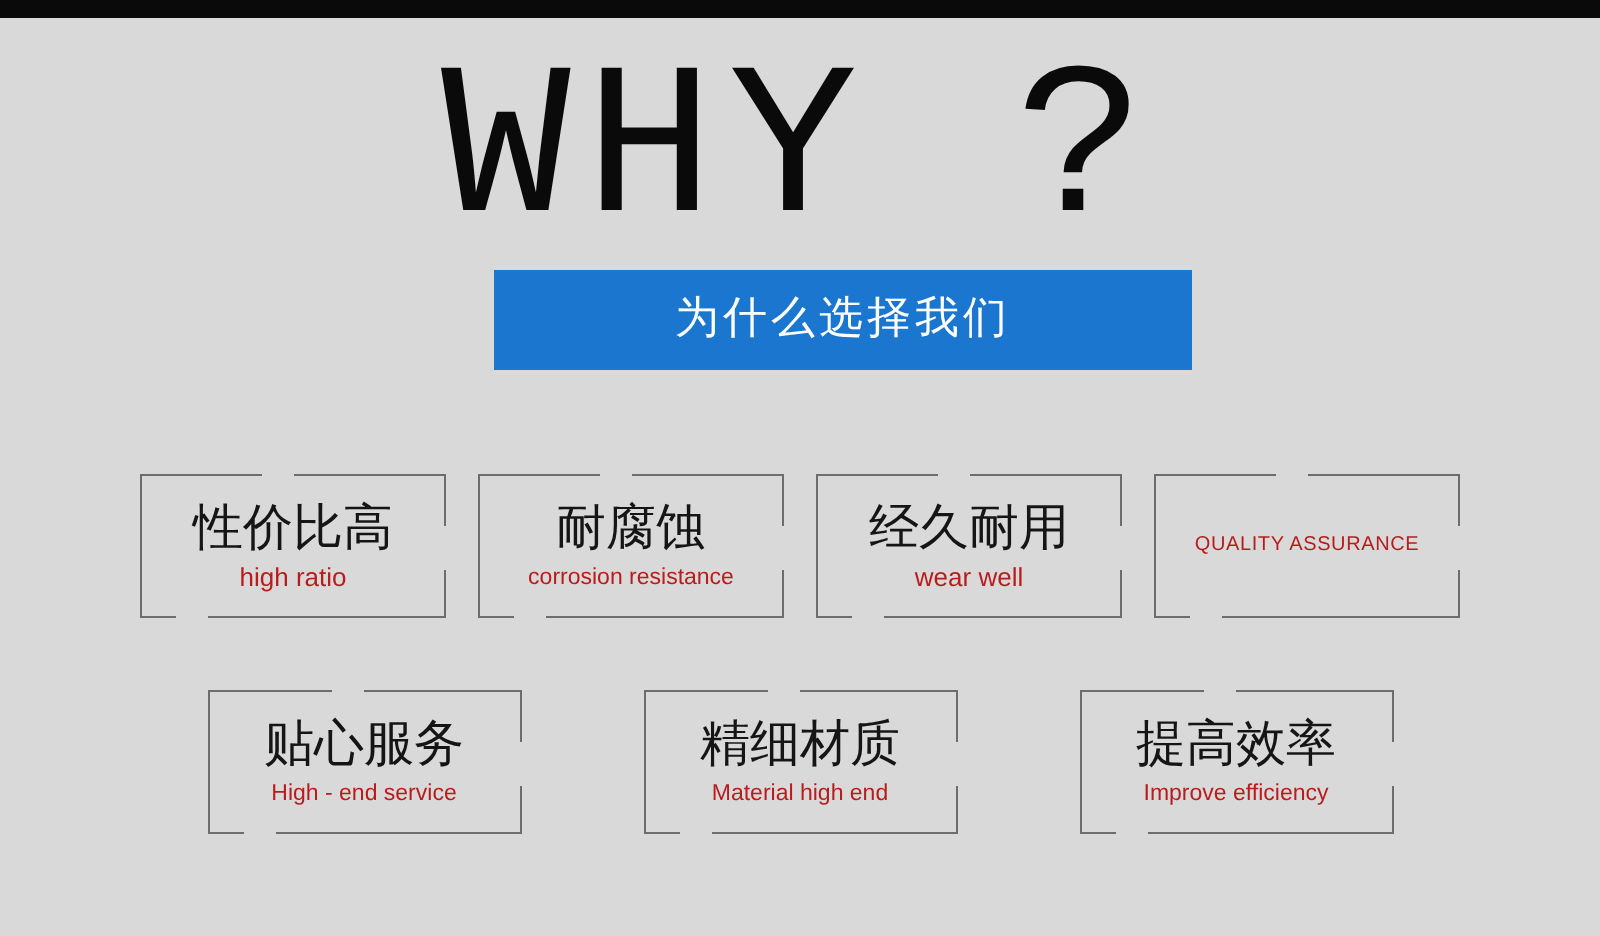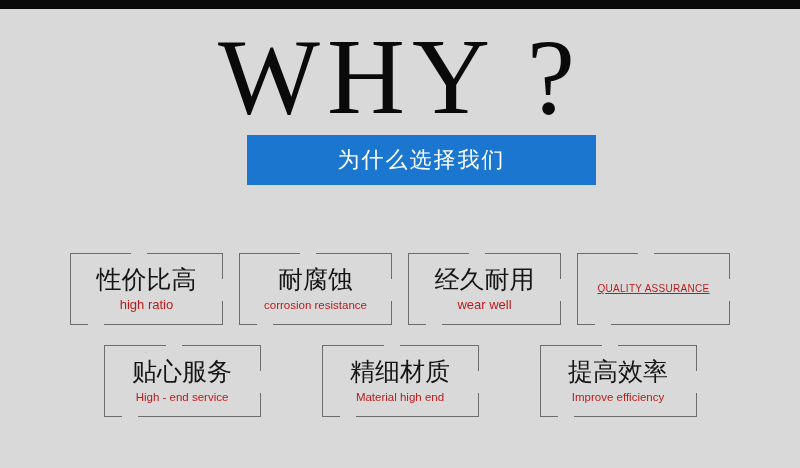--- a/index.html
+++ b/index.html
@@ -25,21 +25,21 @@
     background: #0a0a0a;
   }
 
   
   #headline {
     position: absolute;
     top: 18px;
     left: 0;
     width: 800px;
     text-align: center;
-    font-family: Liberation Serif, serif;
+    font-family: Liberation Mono, monospace;
     font-weight: 300;
     font-size: 108px;
     line-height: 118px;
     letter-spacing: 7px;
     color: #0a0a0a;
     white-space: pre;
     z-index: 3;
   }
 
   
@@ -66,21 +66,21 @@
   }
 
   
   .badge-row {
     position: absolute;
     left: 0;
     width: 800px;
     display: flex;
     justify-content: center;
   }
-  #badge-row-1 { top: 237px; margin-top: 16px; }
+  #badge-row-1 { top: 237px; }
   #badge-row-2 { top: 345px; gap: 45px; }
 
   .badge {
     position: relative;
     width: 153px;
     height: 72px;
     margin: 0 8px;
     display: flex;
     flex-direction: column;
     align-items: center;
@@ -119,21 +119,20 @@
     color: #b91c1c;
     white-space: nowrap;
   }
   .badge-en.small {
     font-size: 11.5px;
     letter-spacing: 0px;
   }
   .badge-en.caps {
     font-size: 10px;
     letter-spacing: 0.3px;
-    text-decoration: underline;
   }
 </style>
 </head>
 <body>
 
 <div id="top-bar"></div>
 
 <div id="headline">WHY ?</div>
 
 <div id="banner">

